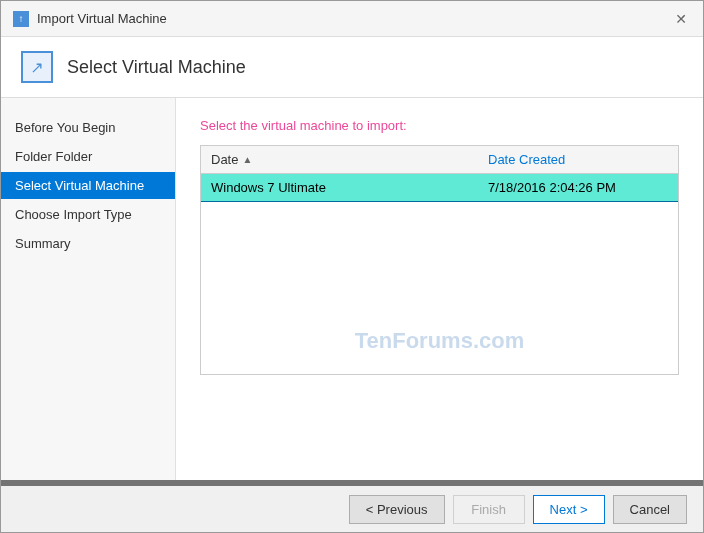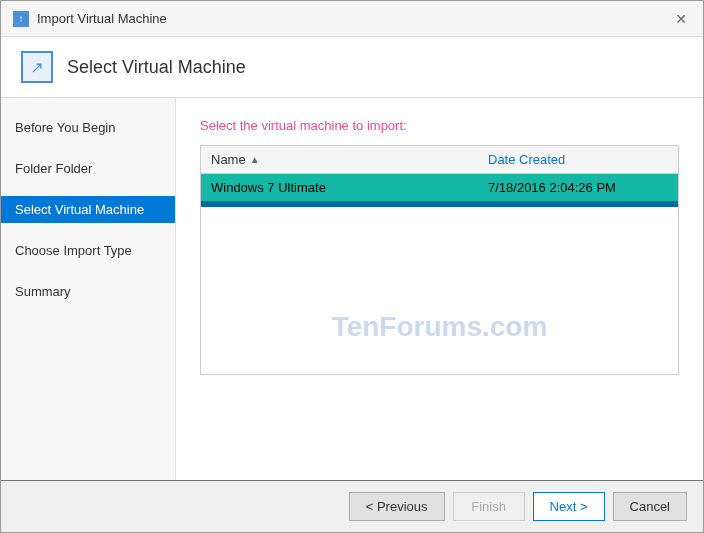--- a/index.html
+++ b/index.html
@@ -103,21 +103,21 @@
     }
 
     
     .sidebar {
       width: 175px;
       background: #f7f7f7;
       border-right: 1px solid #e0e0e0;
       padding: 16px 0;
       display: flex;
       flex-direction: column;
-      gap: 14px;
+      gap: 2px;
     }
     .sidebar-item {
       padding: 6px 14px;
       cursor: pointer;
       color: #333;
       font-size: 13px;
     }
     .sidebar-item.active {
       background: #0078d7;
       color: #fff;
@@ -158,61 +158,61 @@
       flex: 1;
     }
     .vm-table-header-date {
       width: 180px;
       color: #0078d7;
     }
     .vm-table-row {
       display: flex;
       padding: 6px 10px;
       cursor: pointer;
-      background: #14b8a6;
-      border-bottom: 6px solid #0369a1;
+      background: #5eead4;
+      border-bottom: 1px solid #0369a1;
     }
     .vm-name-cell {
       flex: 1;
       font-size: 13px;
       color: #000;
     }
     .vm-date-cell {
       width: 180px;
       font-size: 13px;
       color: #000;
       margin-left: 35px;
     }
     .vm-table-body {
       min-height: 200px;
       background: #fff;
       position: relative;
     }
     .watermark {
       position: absolute;
-      bottom: 31px;
+      bottom: 20px;
       left: 50%;
       transform: translateX(-50%);
       color: rgba(100,150,200,0.35);
-      font-size: 28px;
+      font-size: 22px;
       font-weight: bold;
       white-space: nowrap;
       pointer-events: none;
       user-select: none;
     }
     .sort-arrow {
       display: inline-block;
       font-size: 10px;
       color: #666;
     }
 
     
     .footer {
       background: #f0f0f0;
-      border-top: 1px solid #737373;
+      border-top: 6px solid #737373;
       padding: 12px 16px;
       display: flex;
       justify-content: flex-end;
       gap: 8px;
       height: 52px;
       align-items: center;
     }
     .btn {
       padding: 6px 16px;
       font-size: 13px;
@@ -276,21 +276,21 @@
         <div class="sidebar-item">
           <span>Summary</span>
         </div>
       </div>
 
       <div class="main-content">
         <p class="instruction-text">Select the virtual machine to import:</p>
         <div class="vm-table">
           <div class="vm-table-header">
             <div class="vm-table-header-cell vm-table-header-name">
-              <span>Name</span>
+              <span>Date</span>
               <span class="sort-arrow">▲</span>
             </div>
             <div class="vm-table-header-cell vm-table-header-date">
               <span>Date Created</span>
             </div>
           </div>
           <div class="vm-table-body">
             <div class="vm-table-row">
               <div class="vm-name-cell">Windows 7 Ultimate</div>
               <div class="vm-date-cell">7/18/2016 2:04:26 PM</div>

